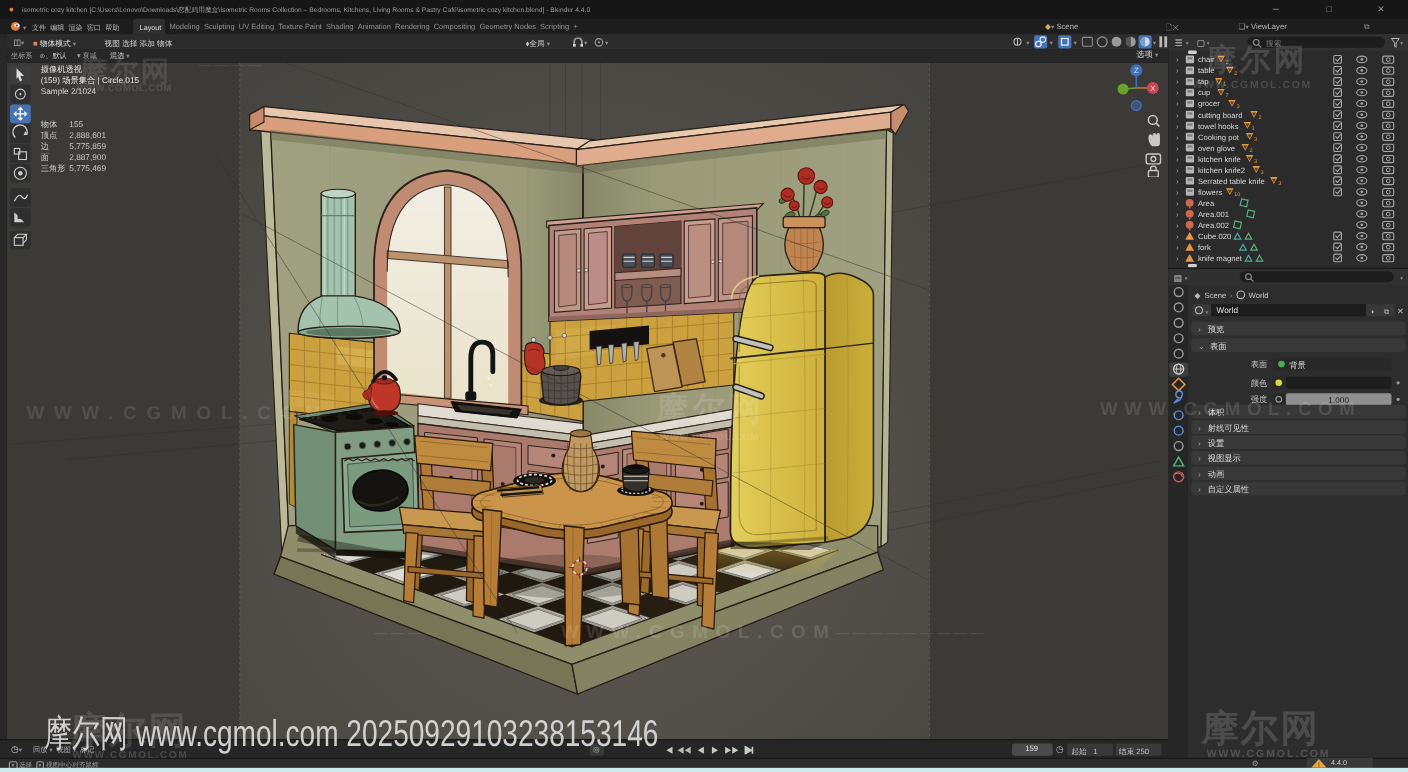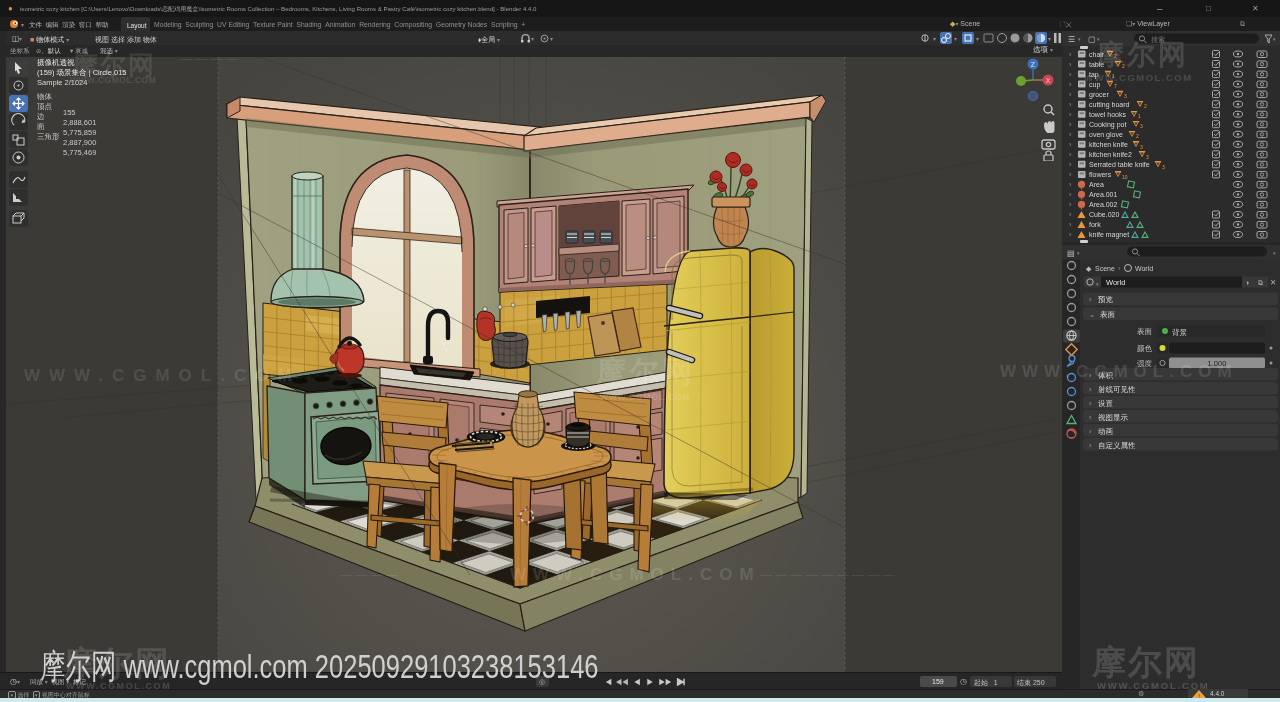--- a/index.html
+++ b/index.html
@@ -692,21 +692,21 @@
 <rect x="0" y="130" width="19" height="17" rx="3" fill="#2f2f2f"></rect>
 <path d="M4,143 L4,134 L7,137 L7,140 L10,140 L13,143 Z" fill="#ccc"></path>
 <rect x="0" y="151" width="19" height="17" rx="3" fill="#2f2f2f"></rect>
 <rect x="4" y="157" width="8" height="7" fill="none" stroke="#ccc" stroke-width="1"></rect>
         <path d="M4,157 L7,154 L15,154 L12,157 M15,154 L15,159 L12,162" fill="none" stroke="#ccc" stroke-width="1"></path>
 </g>
 </svg>
 
 <div class="t" style="left:37px;top:58px;font-size:7.5px;line-height:10px;color:#e6e6e6">
 摄像机透视<br>(159) 场景集合 | Circle.015<br><span style="color:#d8d8d8">Sample 2/1024</span></div>
-<div class="t" style="left:37px;top:92px;font-size:7.5px;line-height:10px;color:#c9c9c9">
+<div class="t" style="left:37px;top:108px;font-size:7.5px;line-height:10px;color:#c9c9c9">
 物体<br>顶点<br>边<br>面<br>三角形</div>
 <div class="t" style="left:63px;top:108px;font-size:7.5px;line-height:10px;color:#c9c9c9">
 155<br>2,888,601<br>5,775,859<br>2,887,900<br>5,775,469</div>
 
 <div class="t" style="left:1033px;top:45px;font-size:7.5px;color:#cfcfcf">选项 <span style="font-size:6px;color:#888">▾</span></div>
 <svg class="abs" style="left:1008px;top:56px" width="52" height="105" viewBox="0 0 52 105">
 <g stroke-width="1.4">
 <line x1="25" y1="12" x2="25" y2="24" stroke="#3f6ebb"></line>
 <line x1="25" y1="24" x2="38" y2="24" stroke="#c8743a"></line>
 <line x1="25" y1="24" x2="14" y2="25" stroke="#6ba12e"></line>

